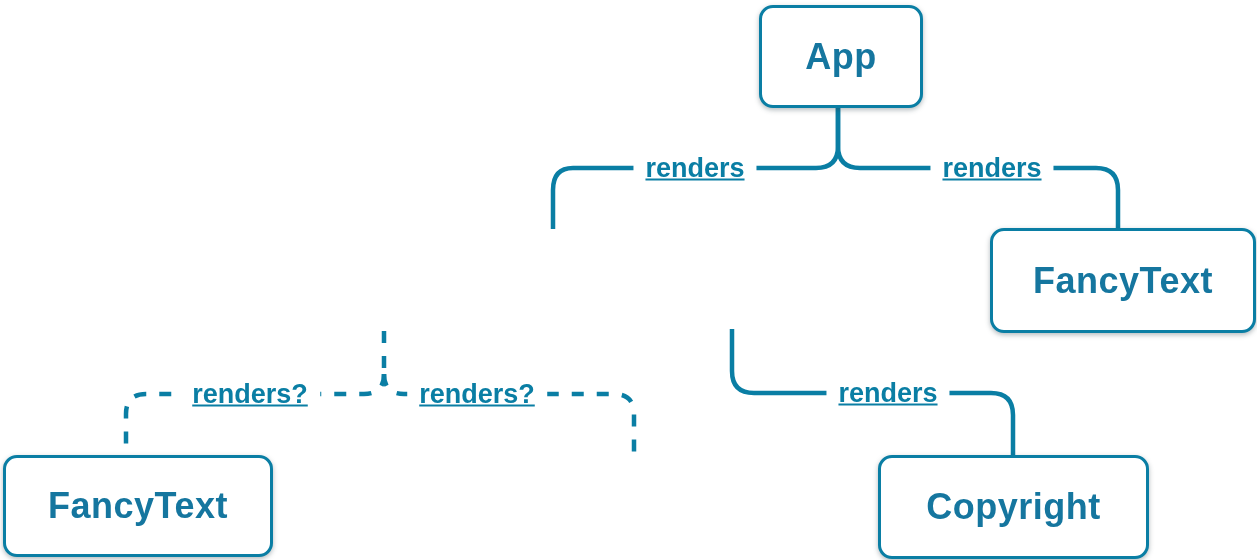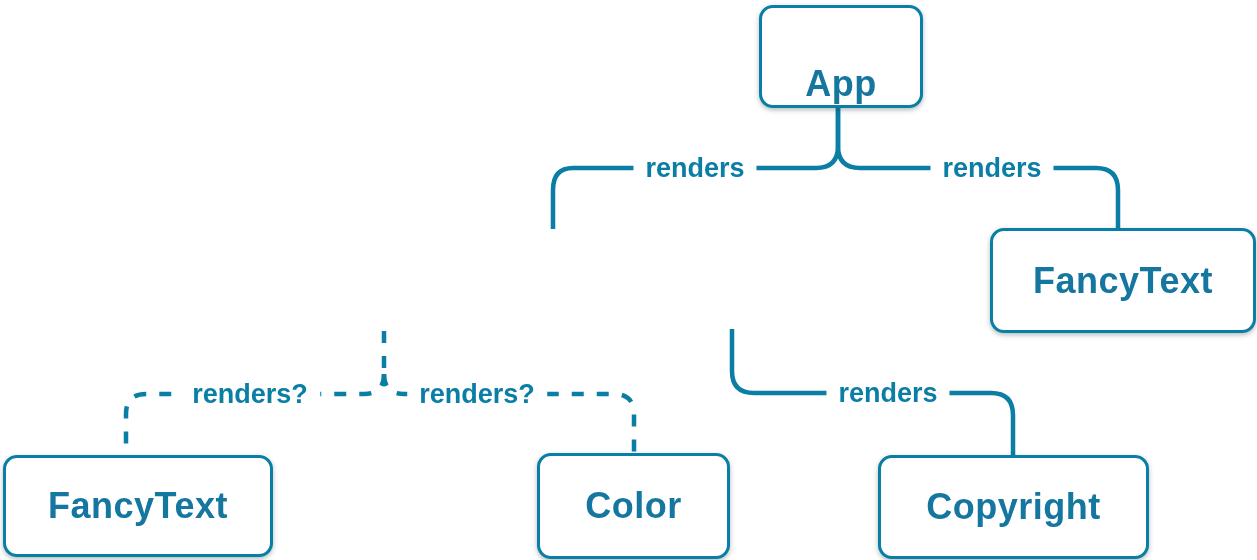--- a/index.html
+++ b/index.html
@@ -38,37 +38,38 @@
     background: #ffffff;
     border: 3px solid #0a7ea4;
     border-radius: 14px;
     box-shadow: 0 2px 5px rgba(40, 60, 70, 0.35);
     color: #15769f;
     font-size: 36px;
     font-weight: 600;
     letter-spacing: 0.5px;
     white-space: nowrap;
   }
-  .node-app       { left: 759px; top: 5px;   width: 158px; height: 97px; align-items: flex-end; }
+  .node-app       { left: 759px; top: 5px;   width: 158px; height: 97px; }
   .node-ig        { left: 333px; top: 229px; width: 462px; height: 99px; }
   .node-ft-top    { left: 990px; top: 228px; width: 260px; height: 99px; }
   .node-ft-bottom { left: 3px;   top: 455px; width: 264px; height: 96px; }
   .node-color     { left: 537px; top: 453px; width: 187px; height: 100px; }
   .node-copyright { left: 878px; top: 455px; width: 265px; height: 98px; }
 
   .edge-label {
     position: absolute;
     transform: translate(-50%, -50%);
     background: #ffffff;
     padding: 2px 12px;
     color: #0a7ea4;
     font-size: 27px;
     font-weight: 700;
     line-height: 1;
     white-space: nowrap;
+    text-decoration: underline;
   }
   .edge-label-1 { left: 695px; top: 168px; }
   .edge-label-2 { left: 992px; top: 168px; }
   .edge-label-3 { left: 888px; top: 393px; }
   .edge-label-4 { left: 250px; top: 394px; }
   .edge-label-5 { left: 477px; top: 394px; }
 </style>
 </head>
 <body>
 
@@ -101,21 +102,18 @@
 
 
   <div class="node node-ft-top">
     <span>FancyText</span>
   </div>
 
   <div class="node node-ft-bottom">
     <span>FancyText</span>
   </div>
 
-  <div class="node node-color">
-    <span>Color</span>
-  </div>
 
   <div class="node node-copyright">
     <span>Copyright</span>
   </div>
 
 </div>
 
 </body></html>

